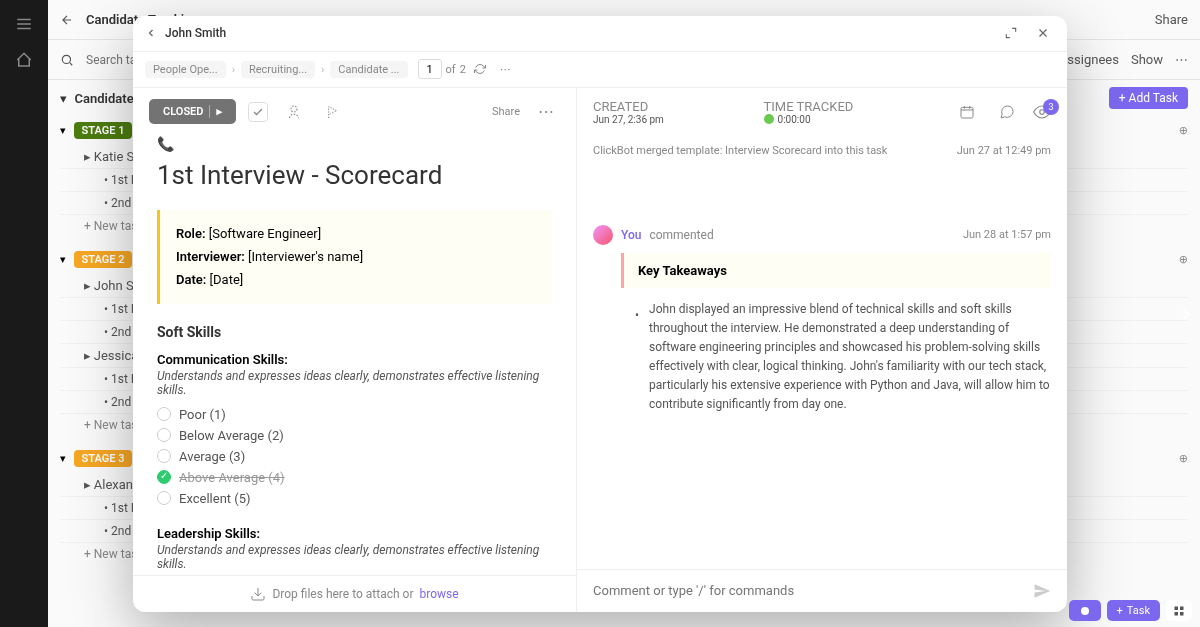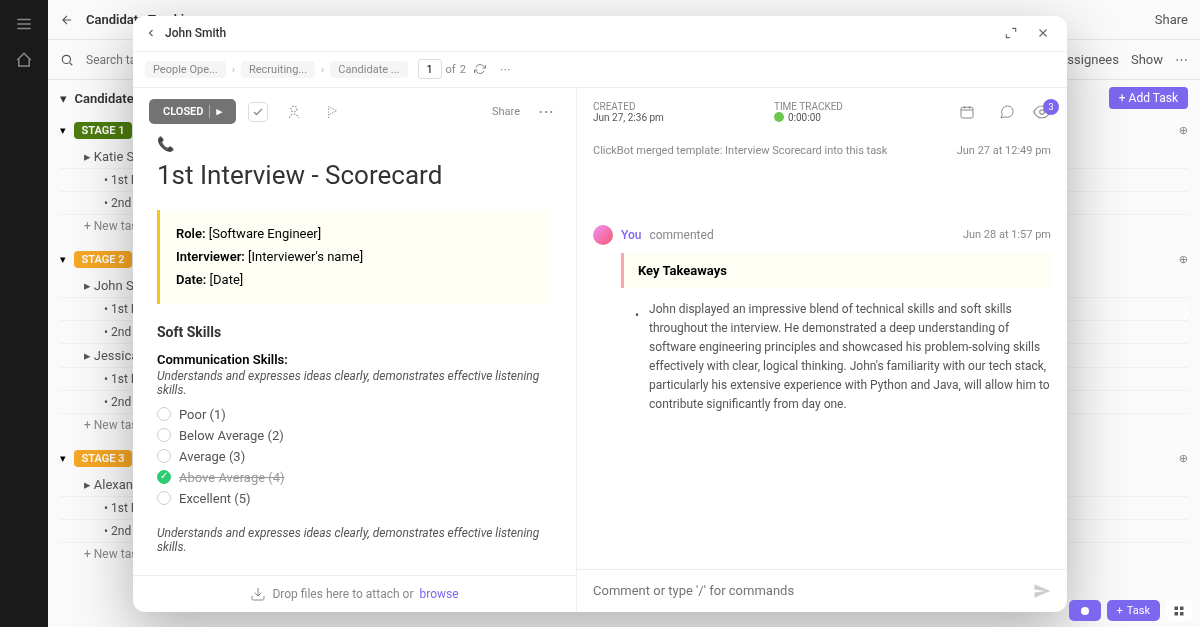--- a/index.html
+++ b/index.html
@@ -46,21 +46,21 @@
 
 .modal-body { flex: 1; display: flex; overflow: hidden; }
 
 .left-pane { flex: 1; display: flex; flex-direction: column; overflow: hidden; border-right: 1px solid #eee; }
 .left-toolbar { height: 48px; display: flex; align-items: center; padding: 0 16px; gap: 12px; }
 .status-btn { background: #737373; color: #fff; padding: 6px 14px; border-radius: 5px; font-size: 11px; font-weight: 600; display: flex; align-items: center; gap: 6px; }
 .status-btn-check { width: 20px; height: 20px; border: 1px solid #ddd; border-radius: 4px; display: flex; align-items: center; justify-content: center; }
 .toolbar-spacer { flex: 1; }
 .toolbar-icon { width: 28px; height: 28px; display: flex; align-items: center; justify-content: center; color: #888; cursor: pointer; }
 .created-block { display: flex; flex-direction: column; font-size: 10px; color: #888; }
-.created-label { font-size: 10px; }
+.created-label { font-size: 13px; }
 .created-value { color: #555; }
 
 .left-content { flex: 1; overflow-y: auto; padding: 0 24px 16px 24px; }
 .task-icon-row { font-size: 14px; color: #888; margin-bottom: 8px; }
 .task-title { font-size: 26px; font-weight: 400; color: #333; margin-bottom: 20px; }
 
 .yellow-block { border-left: 3px solid #f5c518; background: #fffef5; padding: 12px 16px; margin-bottom: 20px; font-size: 13px; line-height: 1.8; }
 .yellow-block .label { font-weight: 600; }
 
 .section-title { font-weight: 700; font-size: 14px; margin-bottom: 12px; color: #333; }
@@ -315,20 +315,21 @@
       <span class="radio-circle checked"></span>
       <span>Above Average (4)</span>
     </div>
                   <div class="radio-item ">
       <span class="radio-circle "></span>
       <span>Excellent (5)</span>
     </div>
                 </div>
               </div>
               <div class="skill-block">
+                <div class="skill-name">Leadership Skills:</div>
     <div class="skill-desc">Understands and expresses ideas clearly, demonstrates effective listening skills.</div>
     </div>
             </div>
         </div>
 
         <div class="drop-zone">
           <svg width="16" height="16" viewBox="0 0 24 24" fill="none" stroke="currentColor" stroke-width="1.5">
               <path d="M21 15v4a2 2 0 01-2 2H5a2 2 0 01-2-2v-4M7 10l5 5 5-5M12 15V3"></path>
             </svg>
           <span>Drop files here to attach or</span>

